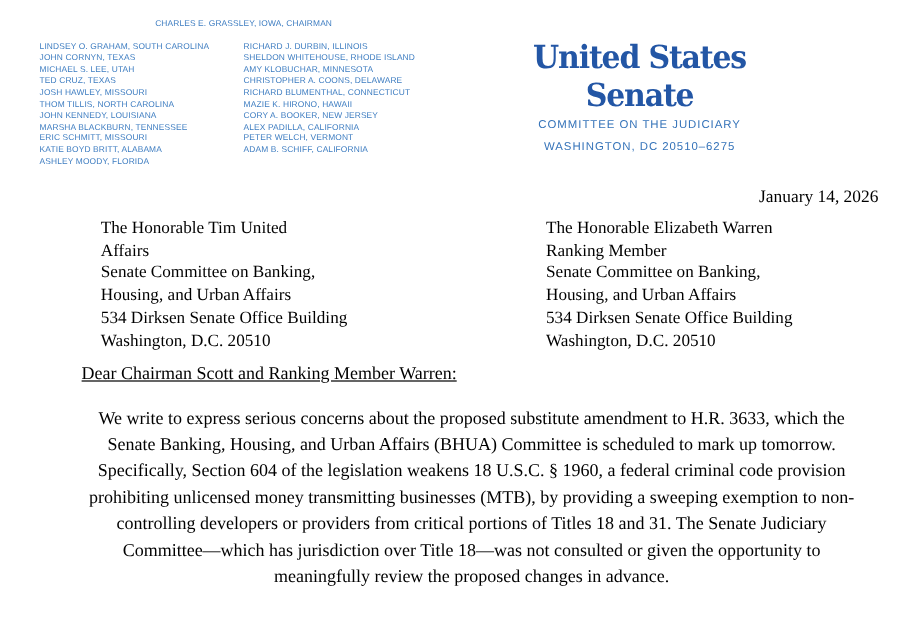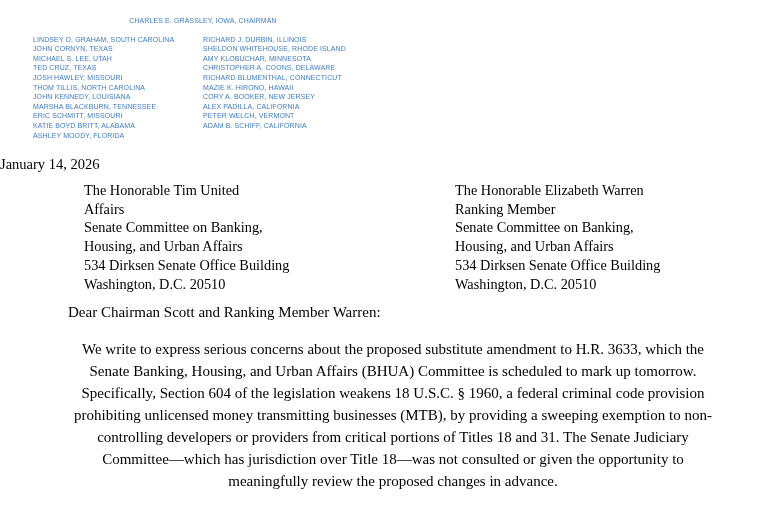--- a/index.html
+++ b/index.html
@@ -69,36 +69,37 @@
     letter-spacing: 0.8px;
     color: #3573b9;
   }
 
   
   .date-line {
     position: absolute;
     top: 156px;
     left: 0;
     width: 732px;
-    text-align: left;
+    text-align: right;
     font-size: 14.5px;
   }
   .recipient {
     position: absolute;
     top: 181px;
     font-size: 14.3px;
     line-height: 18.7px;
   }
   .recipient.left { left: 84px; }
   .recipient.right { left: 455px; }
   .salutation {
     position: absolute;
     top: 304px;
     left: 68px;
     font-size: 15px;
+    text-decoration: underline;
   }
   .body-paragraph {
     position: absolute;
     top: 338px;
     left: 68px;
     width: 650px;
     font-size: 15px;
     line-height: 22px;
     text-align: center;
   }
@@ -132,20 +133,25 @@
           <div class="member">RICHARD BLUMENTHAL, CONNECTICUT</div>
           <div class="member">MAZIE K. HIRONO, HAWAII</div>
           <div class="member">CORY A. BOOKER, NEW JERSEY</div>
           <div class="member">ALEX PADILLA, CALIFORNIA</div>
           <div class="member">PETER WELCH, VERMONT</div>
           <div class="member">ADAM B. SCHIFF, CALIFORNIA</div>
         </div>
     </div>
   </div>
 
+  <div class="wordmark-block">
+    <div class="wordmark">United States Senate</div>
+    <div class="committee-line">COMMITTEE ON THE JUDICIARY</div>
+    <div class="committee-addr">WASHINGTON, DC 20510–6275</div>
+  </div>
 
   <div class="date-line">January 14, 2026</div>
 
   <div class="recipient left">
       <div class="addr-line">The Honorable Tim United</div>
       <div class="addr-line">Affairs</div>
       <div class="addr-line">Senate Committee on Banking,</div>
       <div class="addr-line">Housing, and Urban Affairs</div>
       <div class="addr-line">534 Dirksen Senate Office Building</div>
       <div class="addr-line">Washington, D.C. 20510</div>

